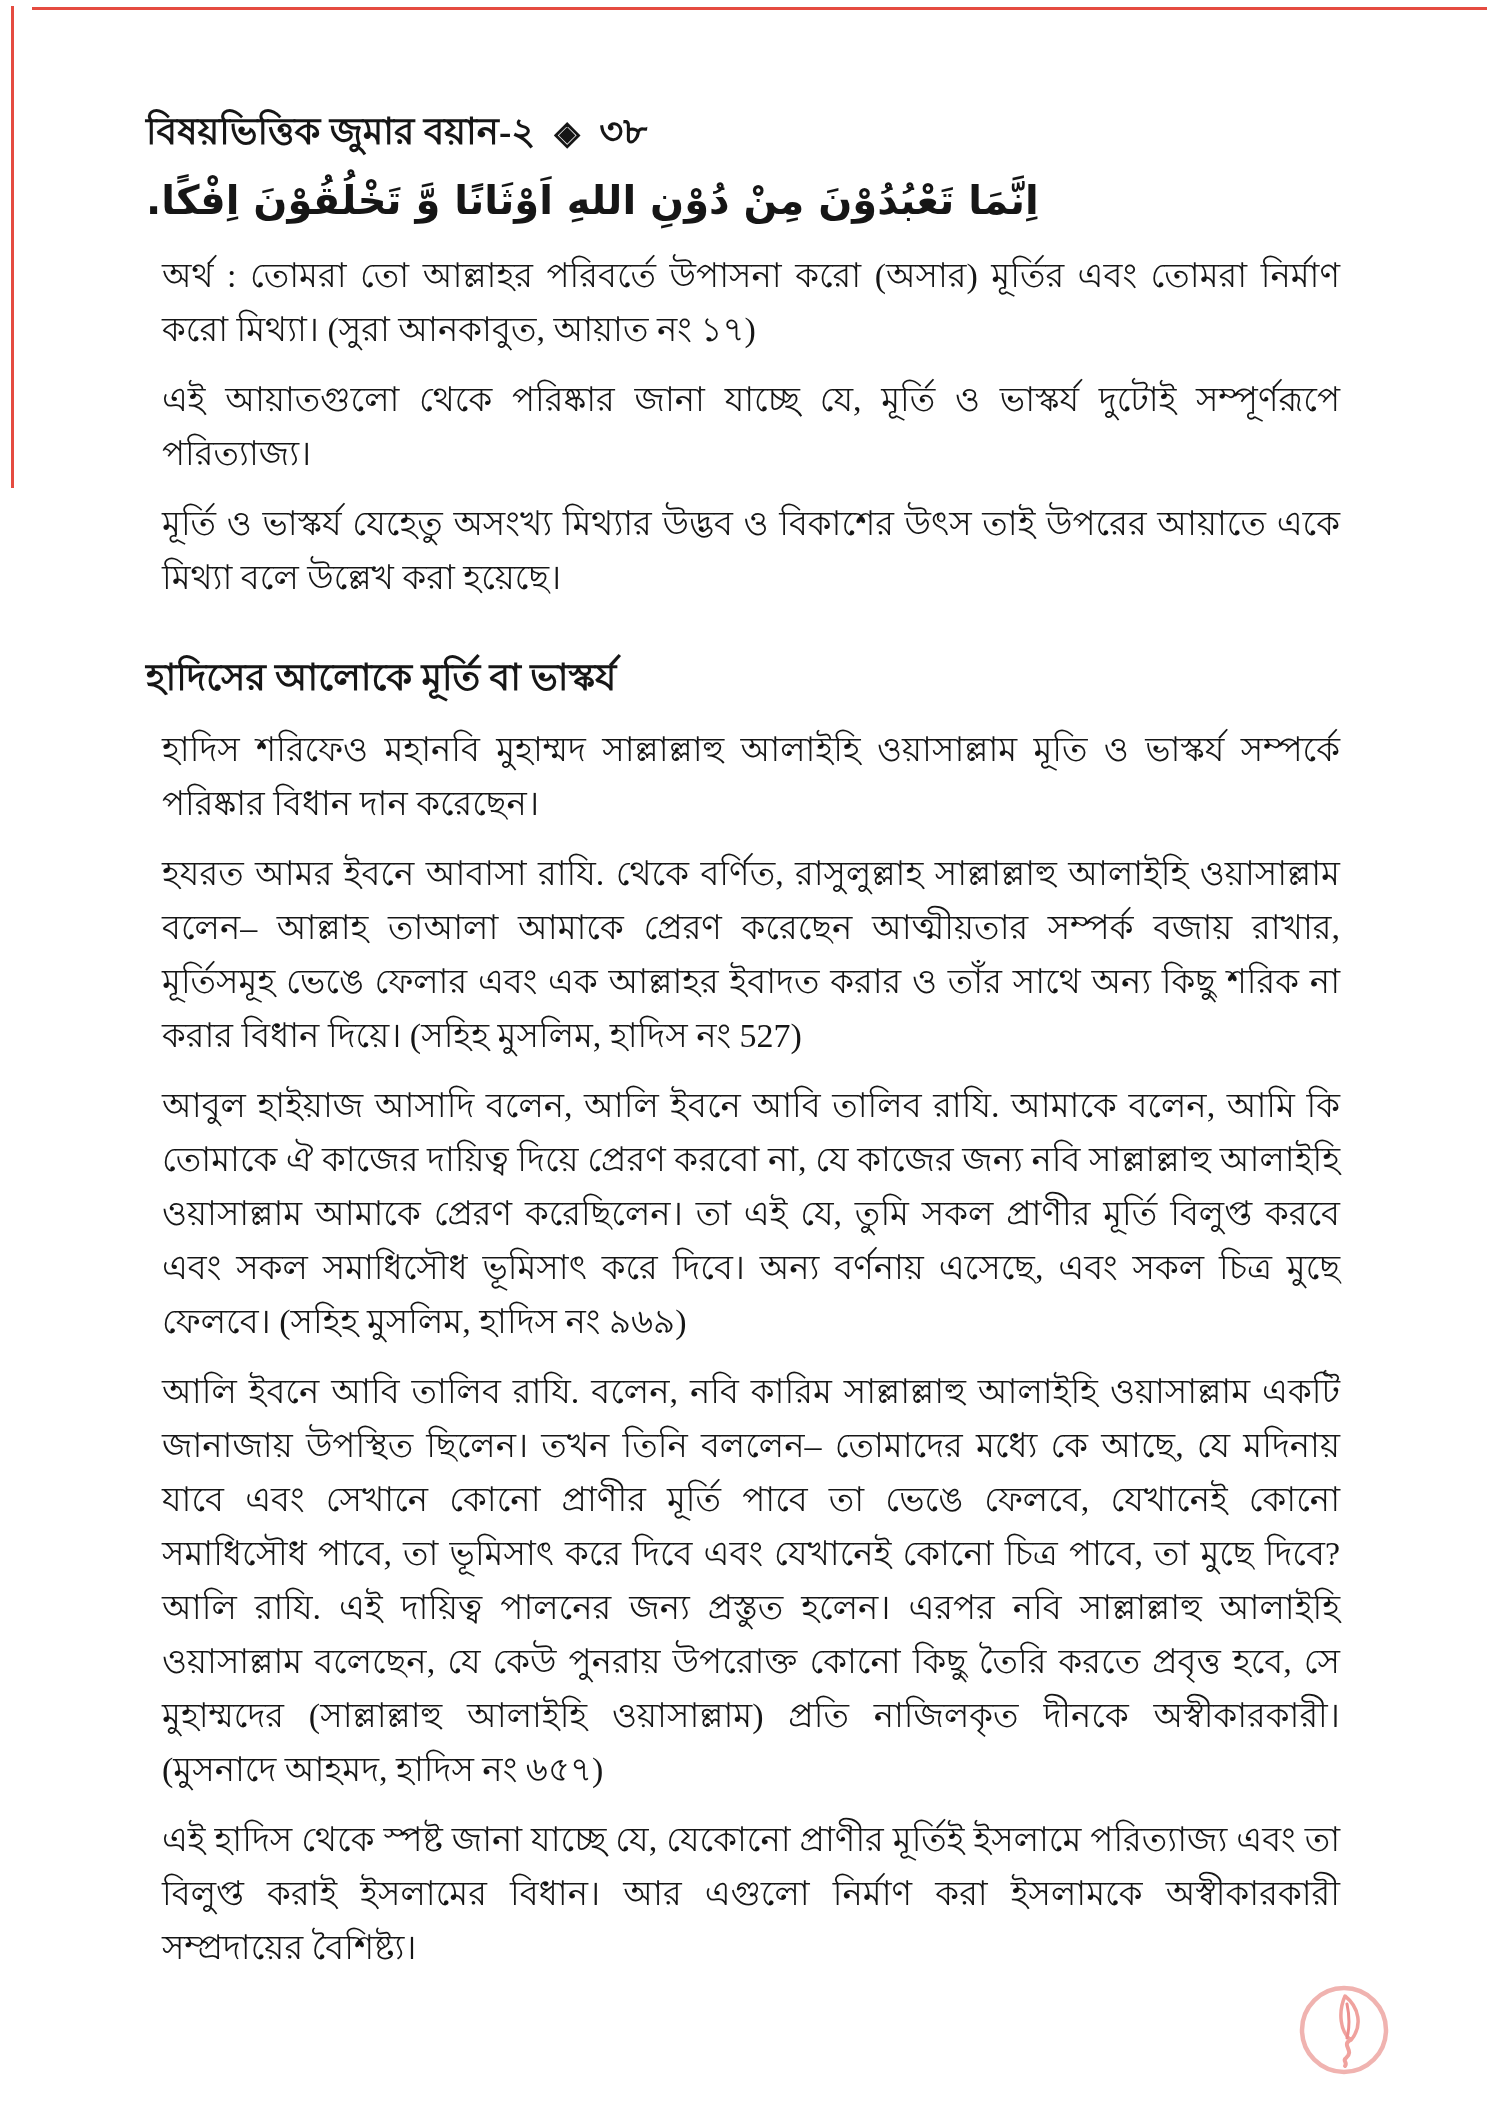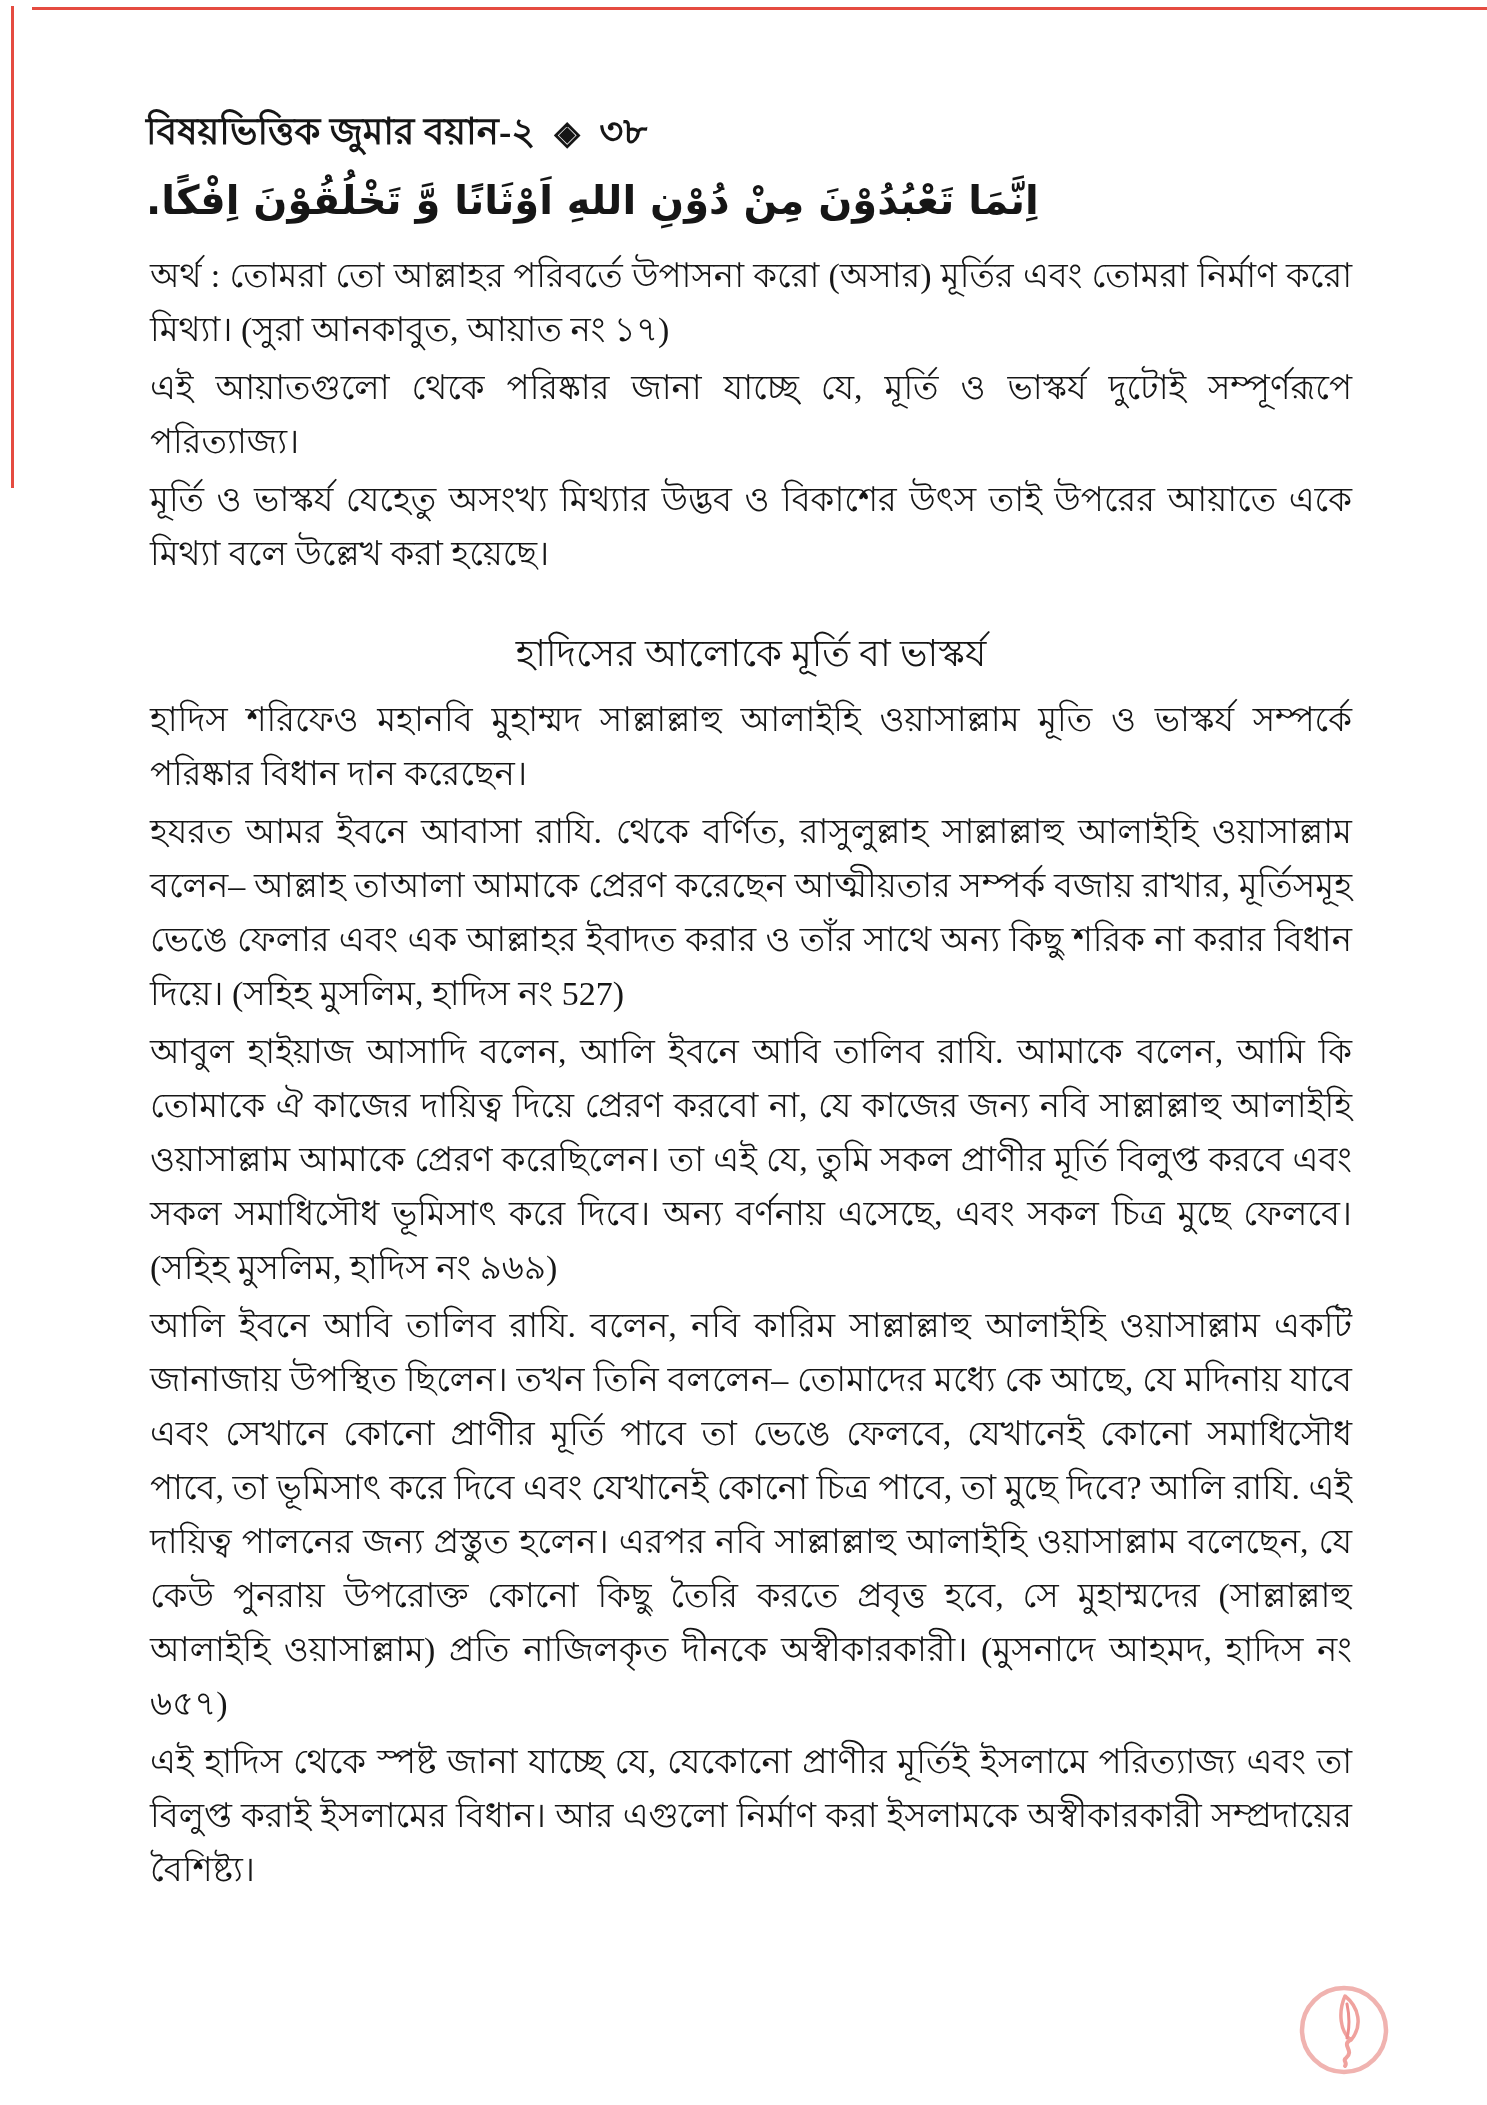--- a/index.html
+++ b/index.html
@@ -28,24 +28,24 @@
   }
   .page-header .sep { padding: 0 10px; font-size: 33px; }
   .arabic-verse {
     direction: rtl;
     font-family: "DejaVu Sans", sans-serif;
     font-size: 40px; font-weight: bold; text-align: left;
     line-height: 66px; margin: 6px 0 16px 0;
   }
   p.body-par {
     font-size: 34px; line-height: 54px; text-align: justify;
-    margin: 4px; text-justify: inter-word;
+    margin: 16px; text-justify: inter-word;
   }
   .section-heading {
-    font-size: 37px; font-weight: normal; text-align: center;
+    font-size: 37px; font-weight: bold; 
     line-height: 58px; margin: 44px 0 10px 0;
   }
   .publisher-logo {
     position: absolute; left: 1296px; top: 1982px; width: 96px; height: 96px;
   }
 </style>
 </head>
 <body>
 
 <div class="scan-line-top"></div>

